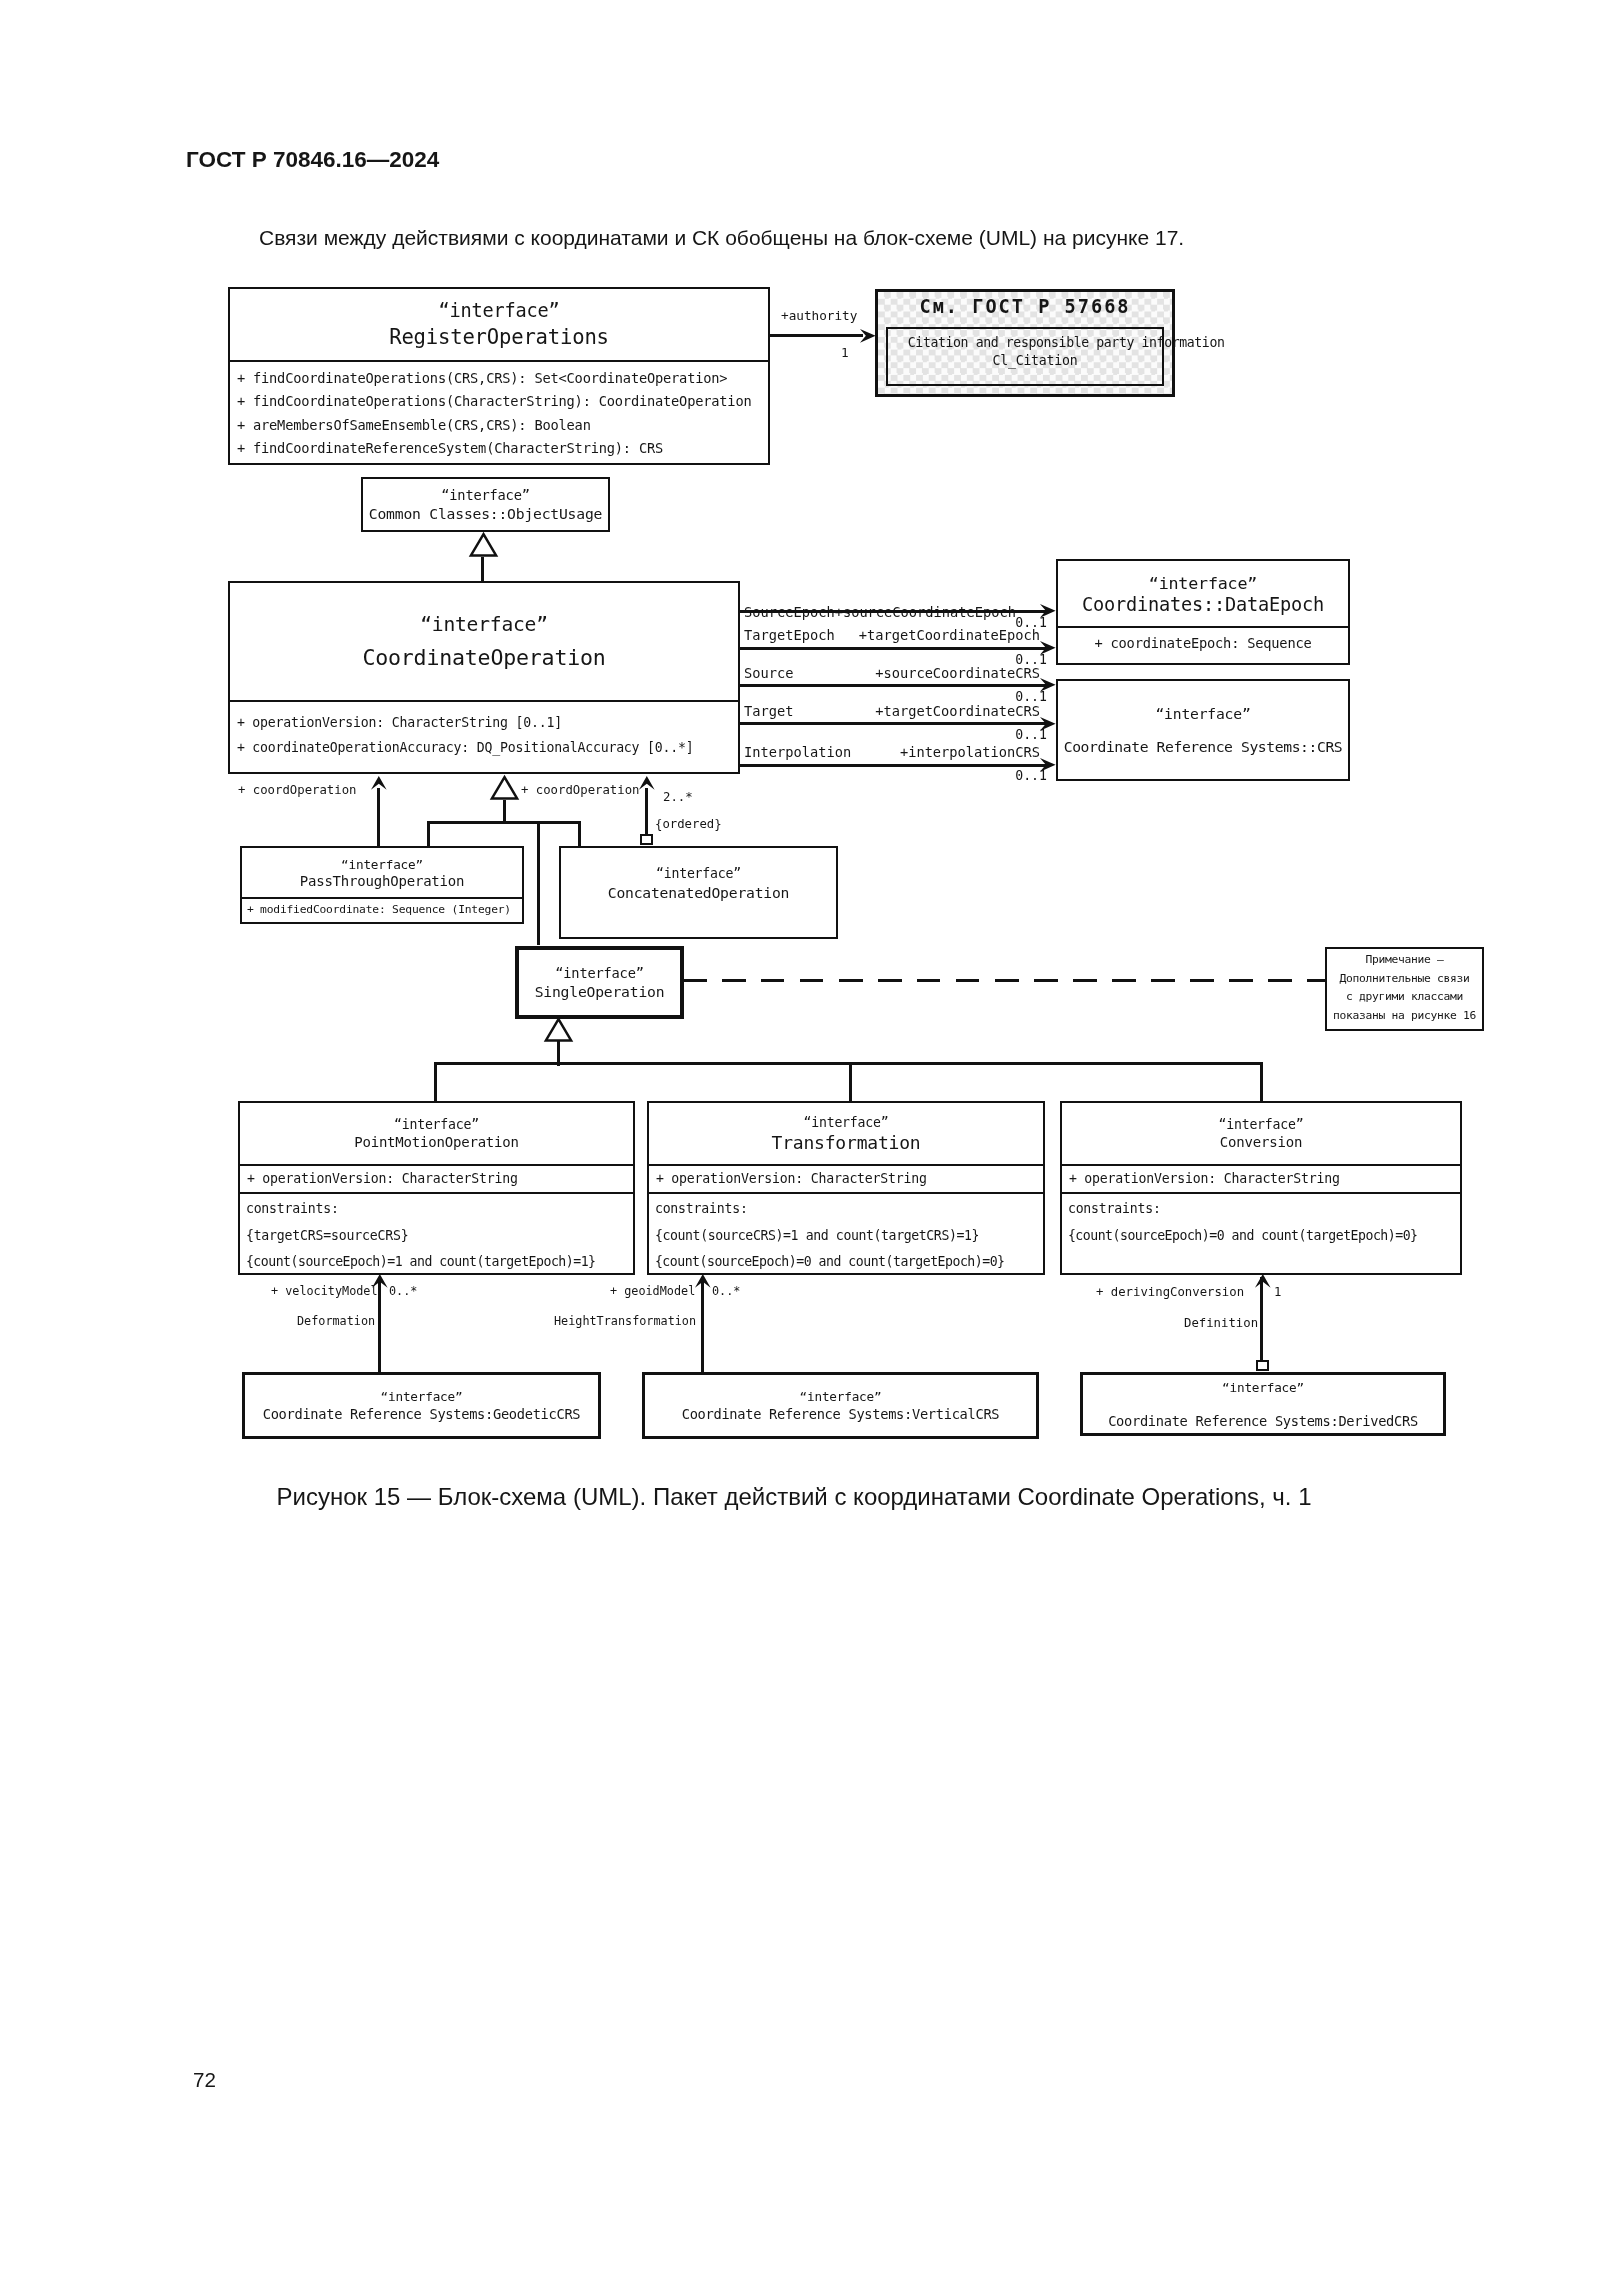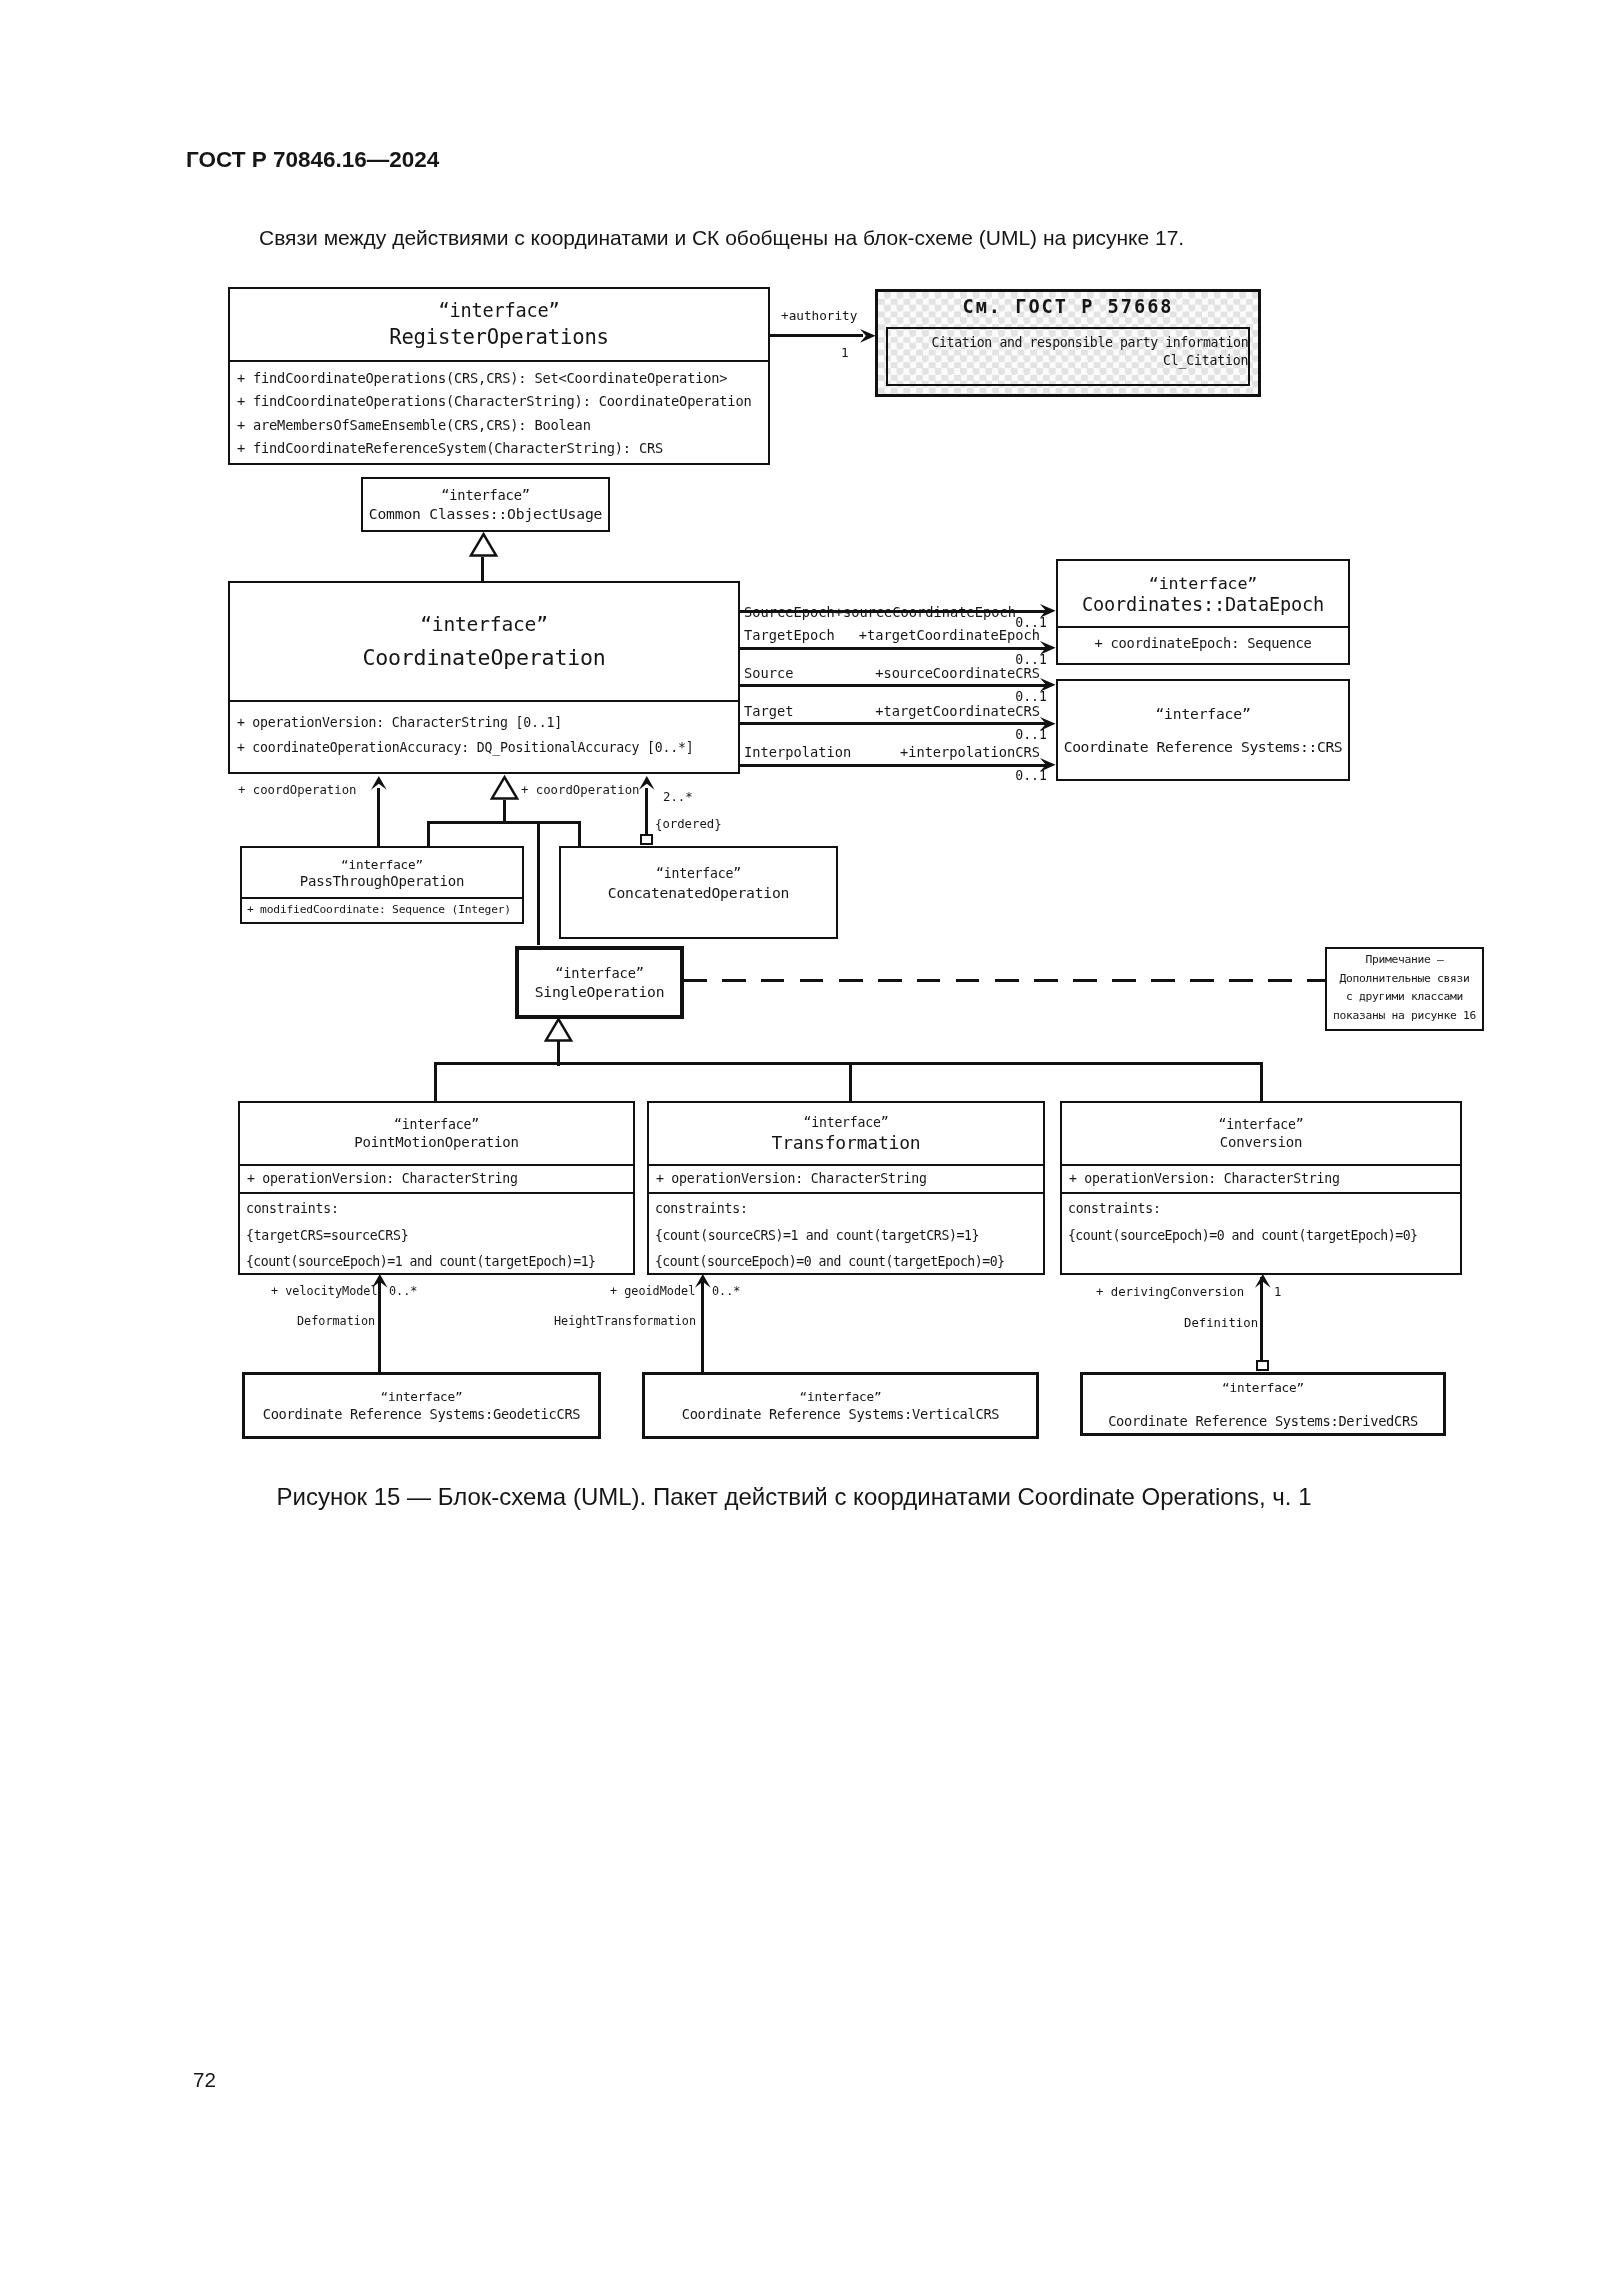--- a/index.html
+++ b/index.html
@@ -46,23 +46,23 @@
     </div>
   </div>
 
   <div class="hline" style="left:770px;top:334px;width:93px;height:2.9px;"></div>
   <svg width="17.6" height="15.7" style="left:859px;top:328px;" viewBox="0 0 18 16">
     <path d="M1 1 L17 8 L1 15 L7 8 Z" fill="#111"></path>
     </svg>
   <div class="lbl" style="left:781px;top:308px;font-size:12.7px;">+authority</div>
   <div class="lbl" style="left:841px;top:345px;font-size:12.7px;">1</div>
 
-  <div class="ubox hatch" style="left:875px;top:289px;width:386px;height:108px;border-width:3.9px;">
+  <div class="ubox hatch" style="left:875px;top:289px;width:300px;height:108px;border-width:3.9px;">
     <div style="text-align:center;font-size:18.6px;font-weight:bold;letter-spacing:2px;margin-top:3.9px;">См. ГОСТ Р 57668</div>
-    <div class="abs" style="left:7.8px;top:35px;right:7.8px;bottom:7.8px;border:2.5px solid #111;text-align:right;">
+    <div class="abs" style="left:7.8px;top:35px;right:7.8px;bottom:7.8px;border:2.5px solid #111;text-align:center;padding-left:20px;">
       <div class="attr" style="font-size:13.2px;line-height:18.6px;margin-top:4.9px;letter-spacing:-0.4px;">Citation and responsible party information</div>
       <div class="attr" style="font-size:13.2px;line-height:18.6px;">Cl_Citation</div>
     </div>
   </div>
 
   <div class="ubox" style="left:361px;top:477px;width:249px;height:55px;border-width:2.5px;">
     <div class="tcomp" style="height:100%;">
       <div class="stereo" style="font-size:13.7px;">“interface”</div>
       <div class="cname" style="font-size:14.7px;margin-top:2px;">Common Classes::ObjectUsage</div>
     </div>

